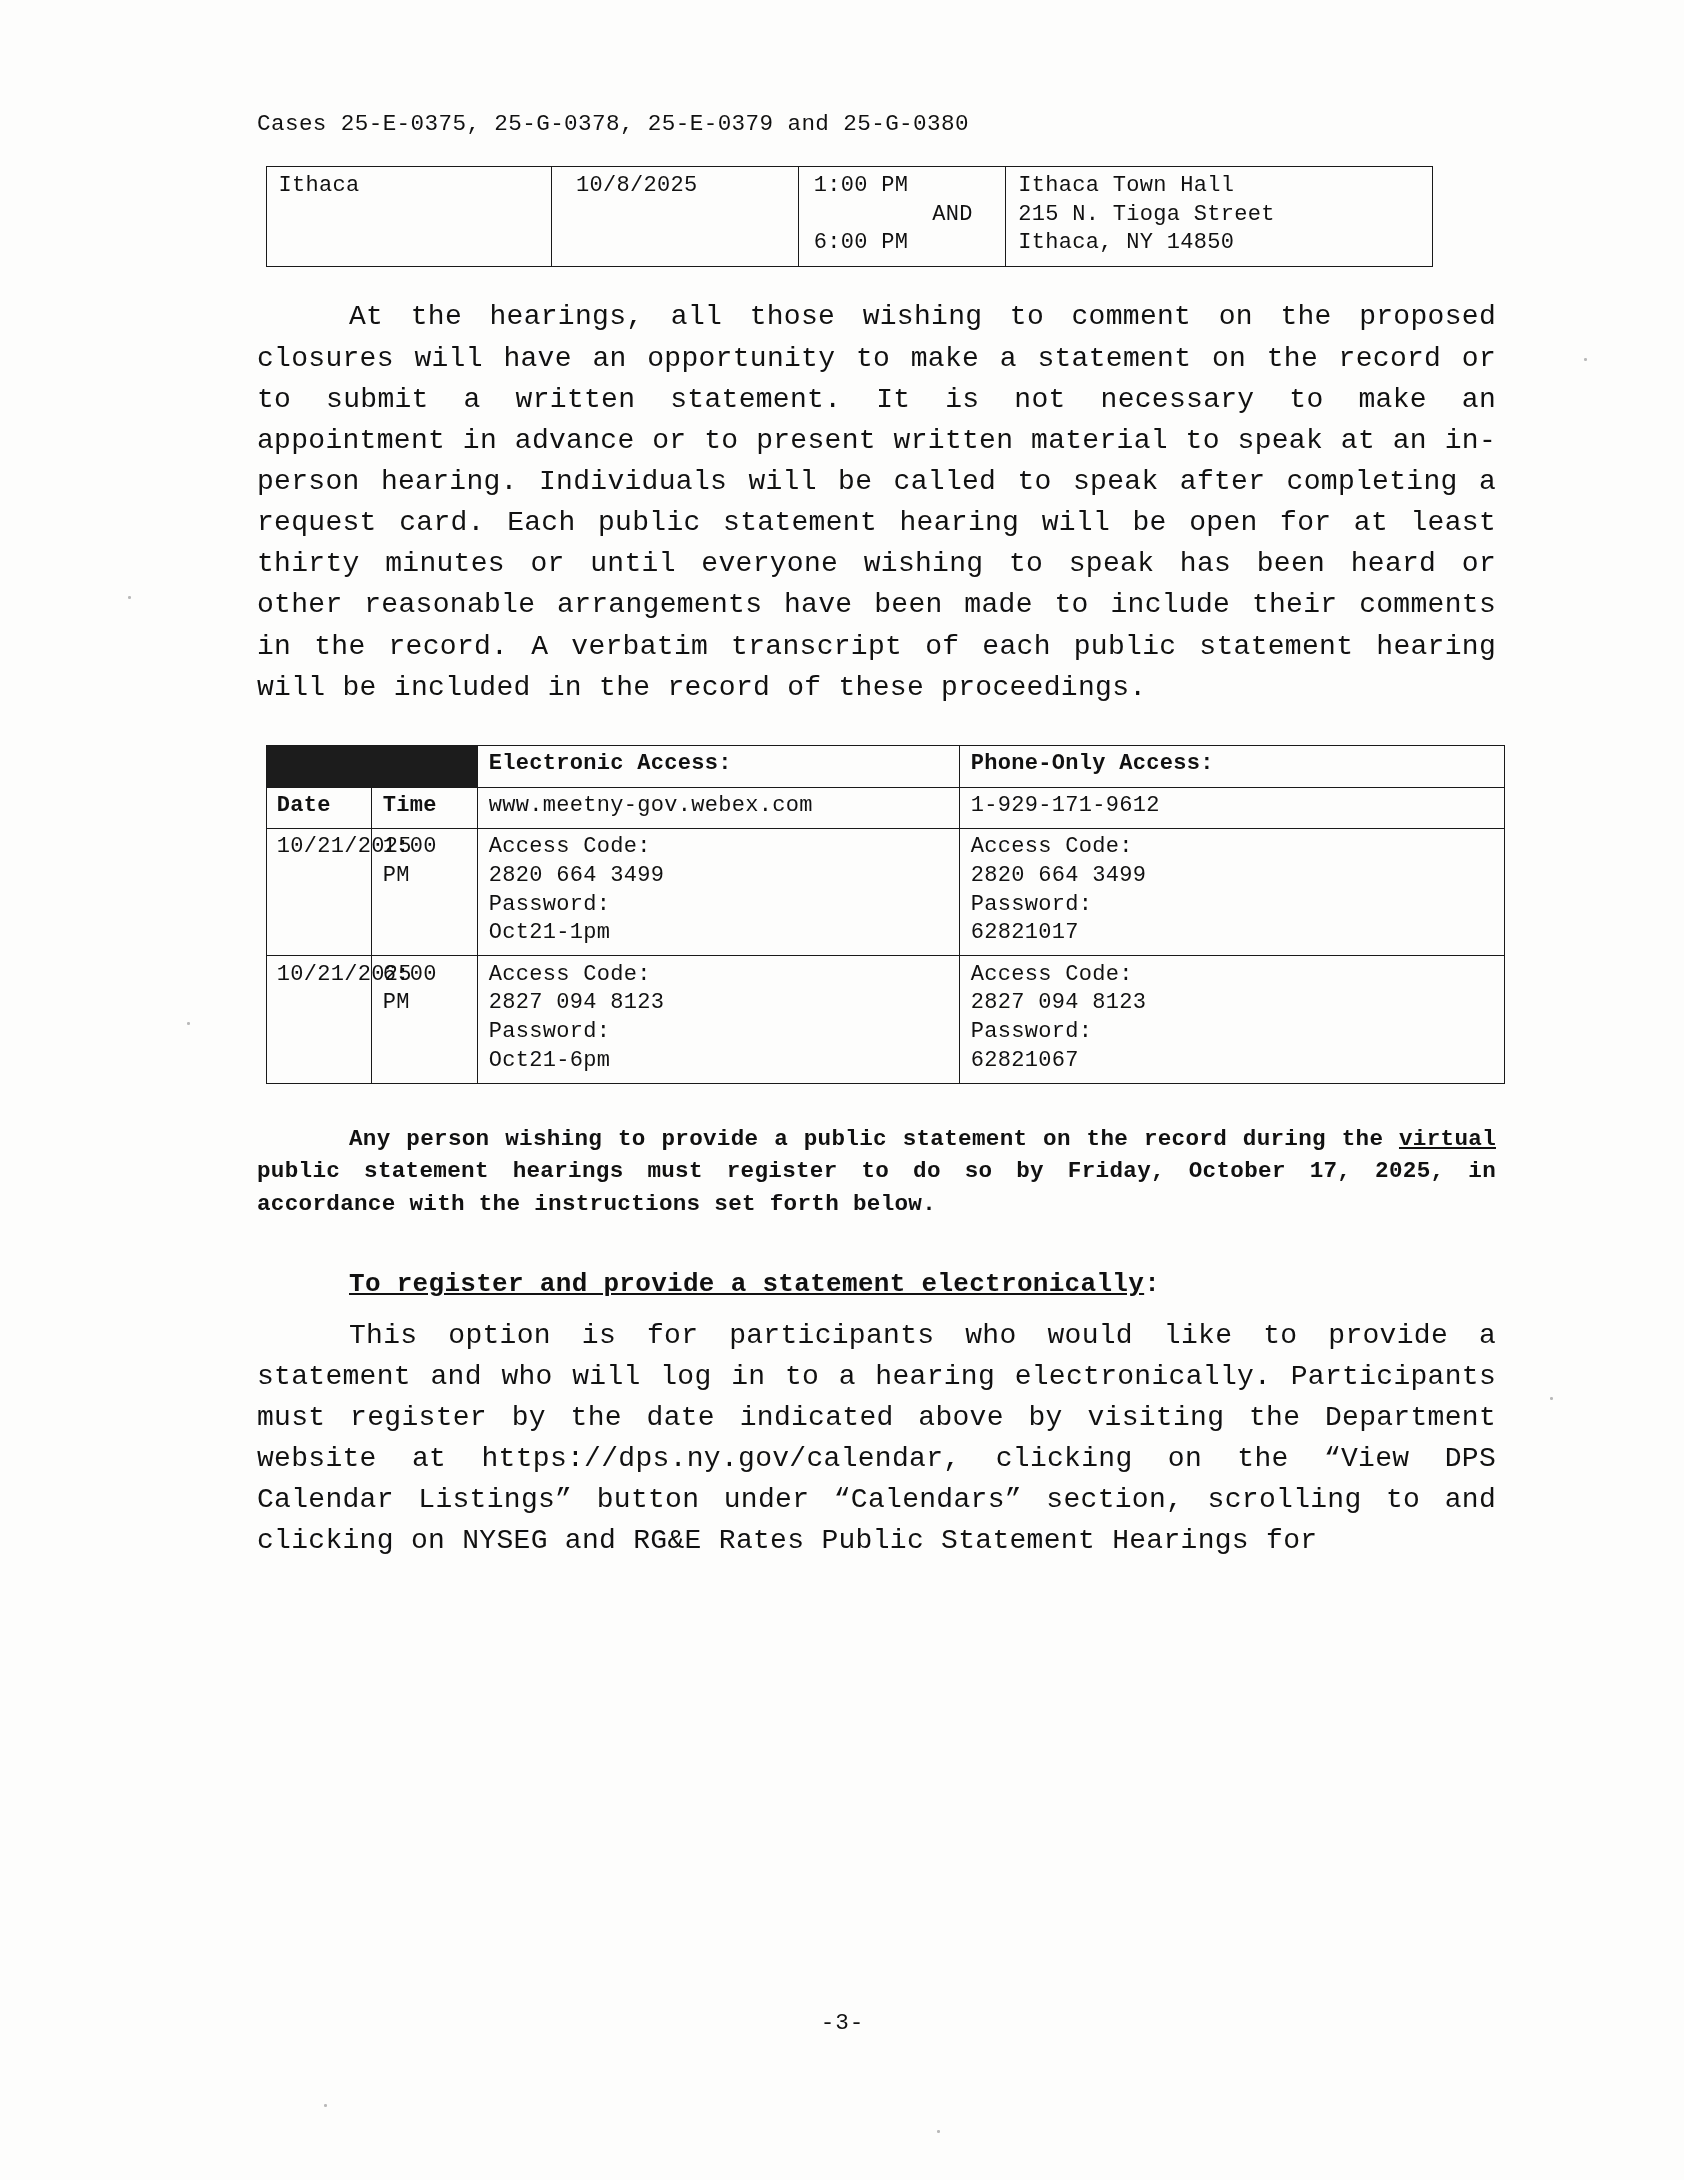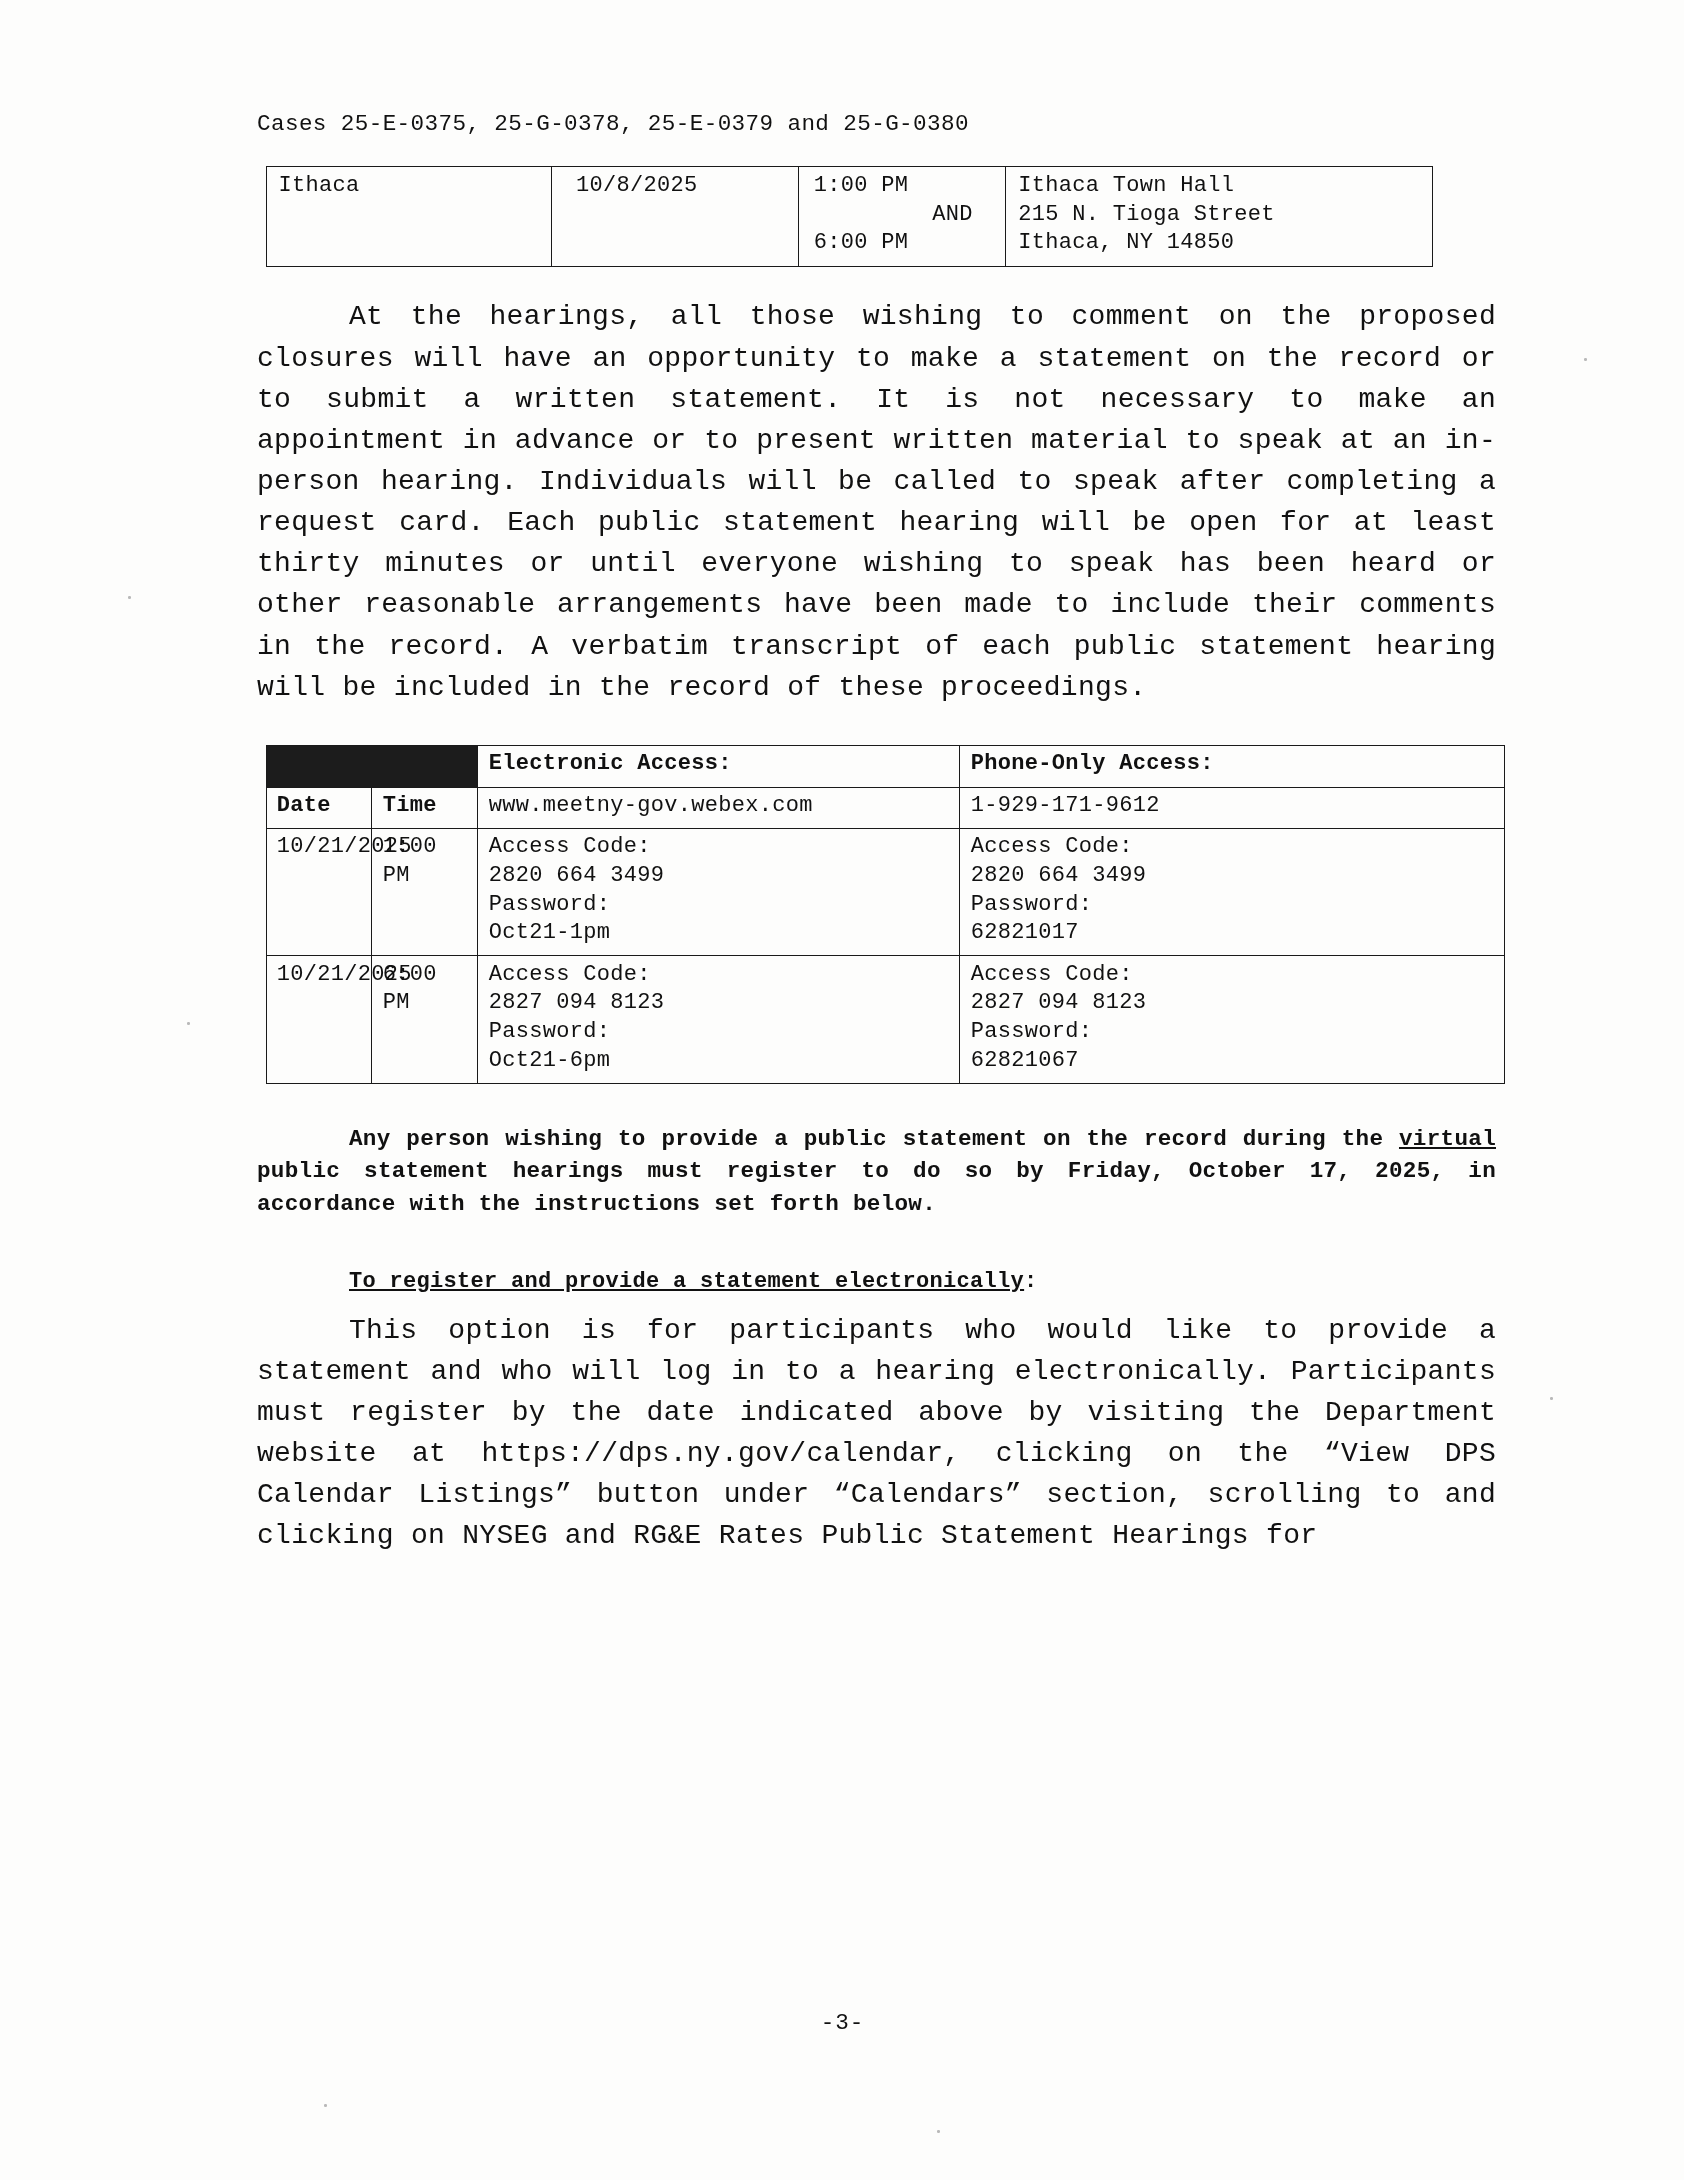--- a/index.html
+++ b/index.html
@@ -95,21 +95,21 @@
 
   p.notice {
     font-size: 22.6px;
     line-height: 1.44;
     letter-spacing: 0.3px;
     margin: 0;
     font-weight: bold;
     text-align: justify;
   }
   p.heading {
-    font-size: 22px;
+    font-size: 26px;
     letter-spacing: 0.3px;
     margin: 0;
     font-weight: bold;
   }
   .pagenum {
     position: absolute;
     top: 2010px;
     left: 0;
     width: 1685px;
     text-align: center;

